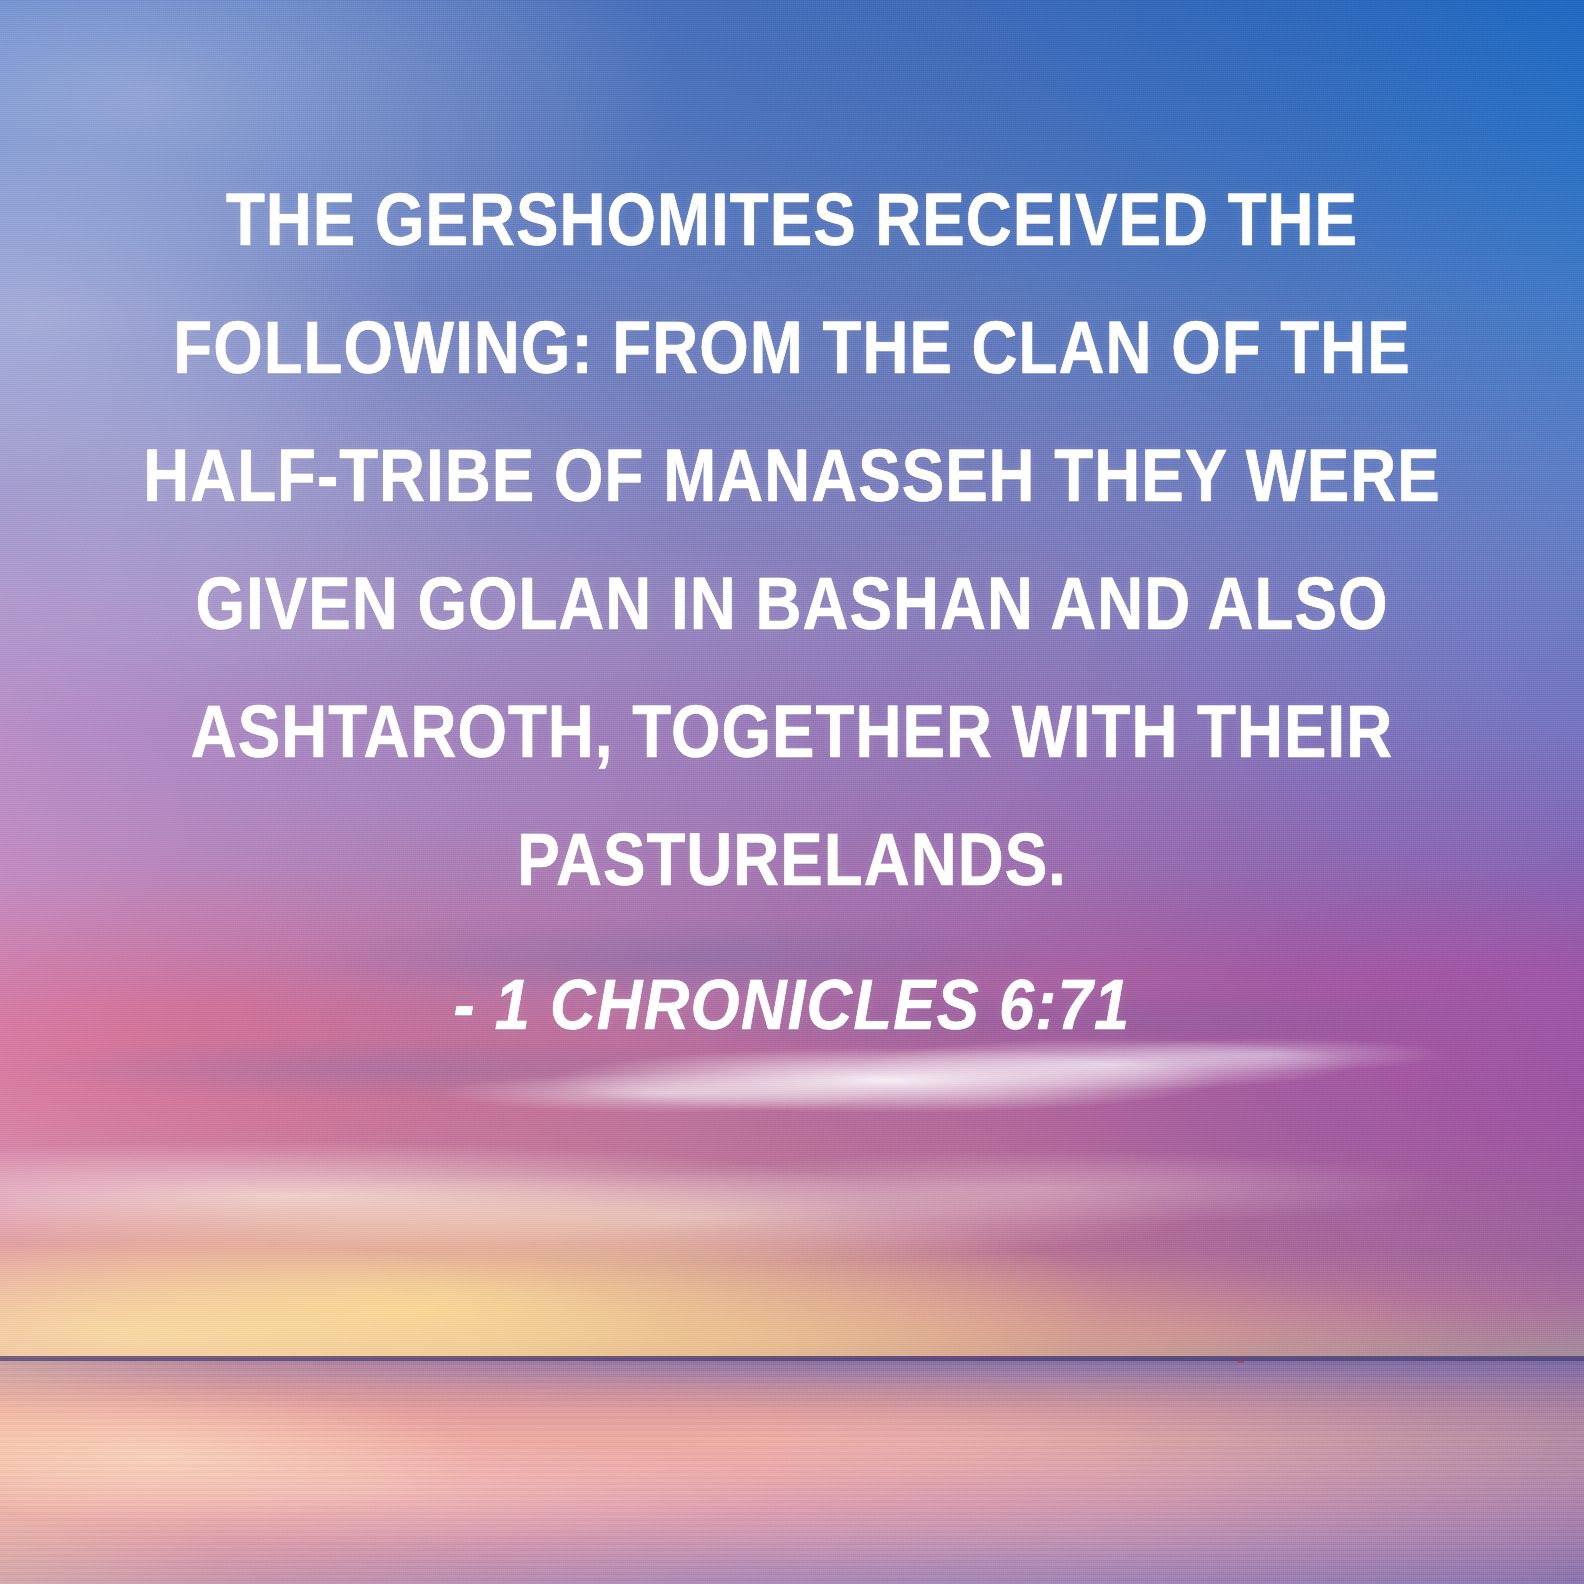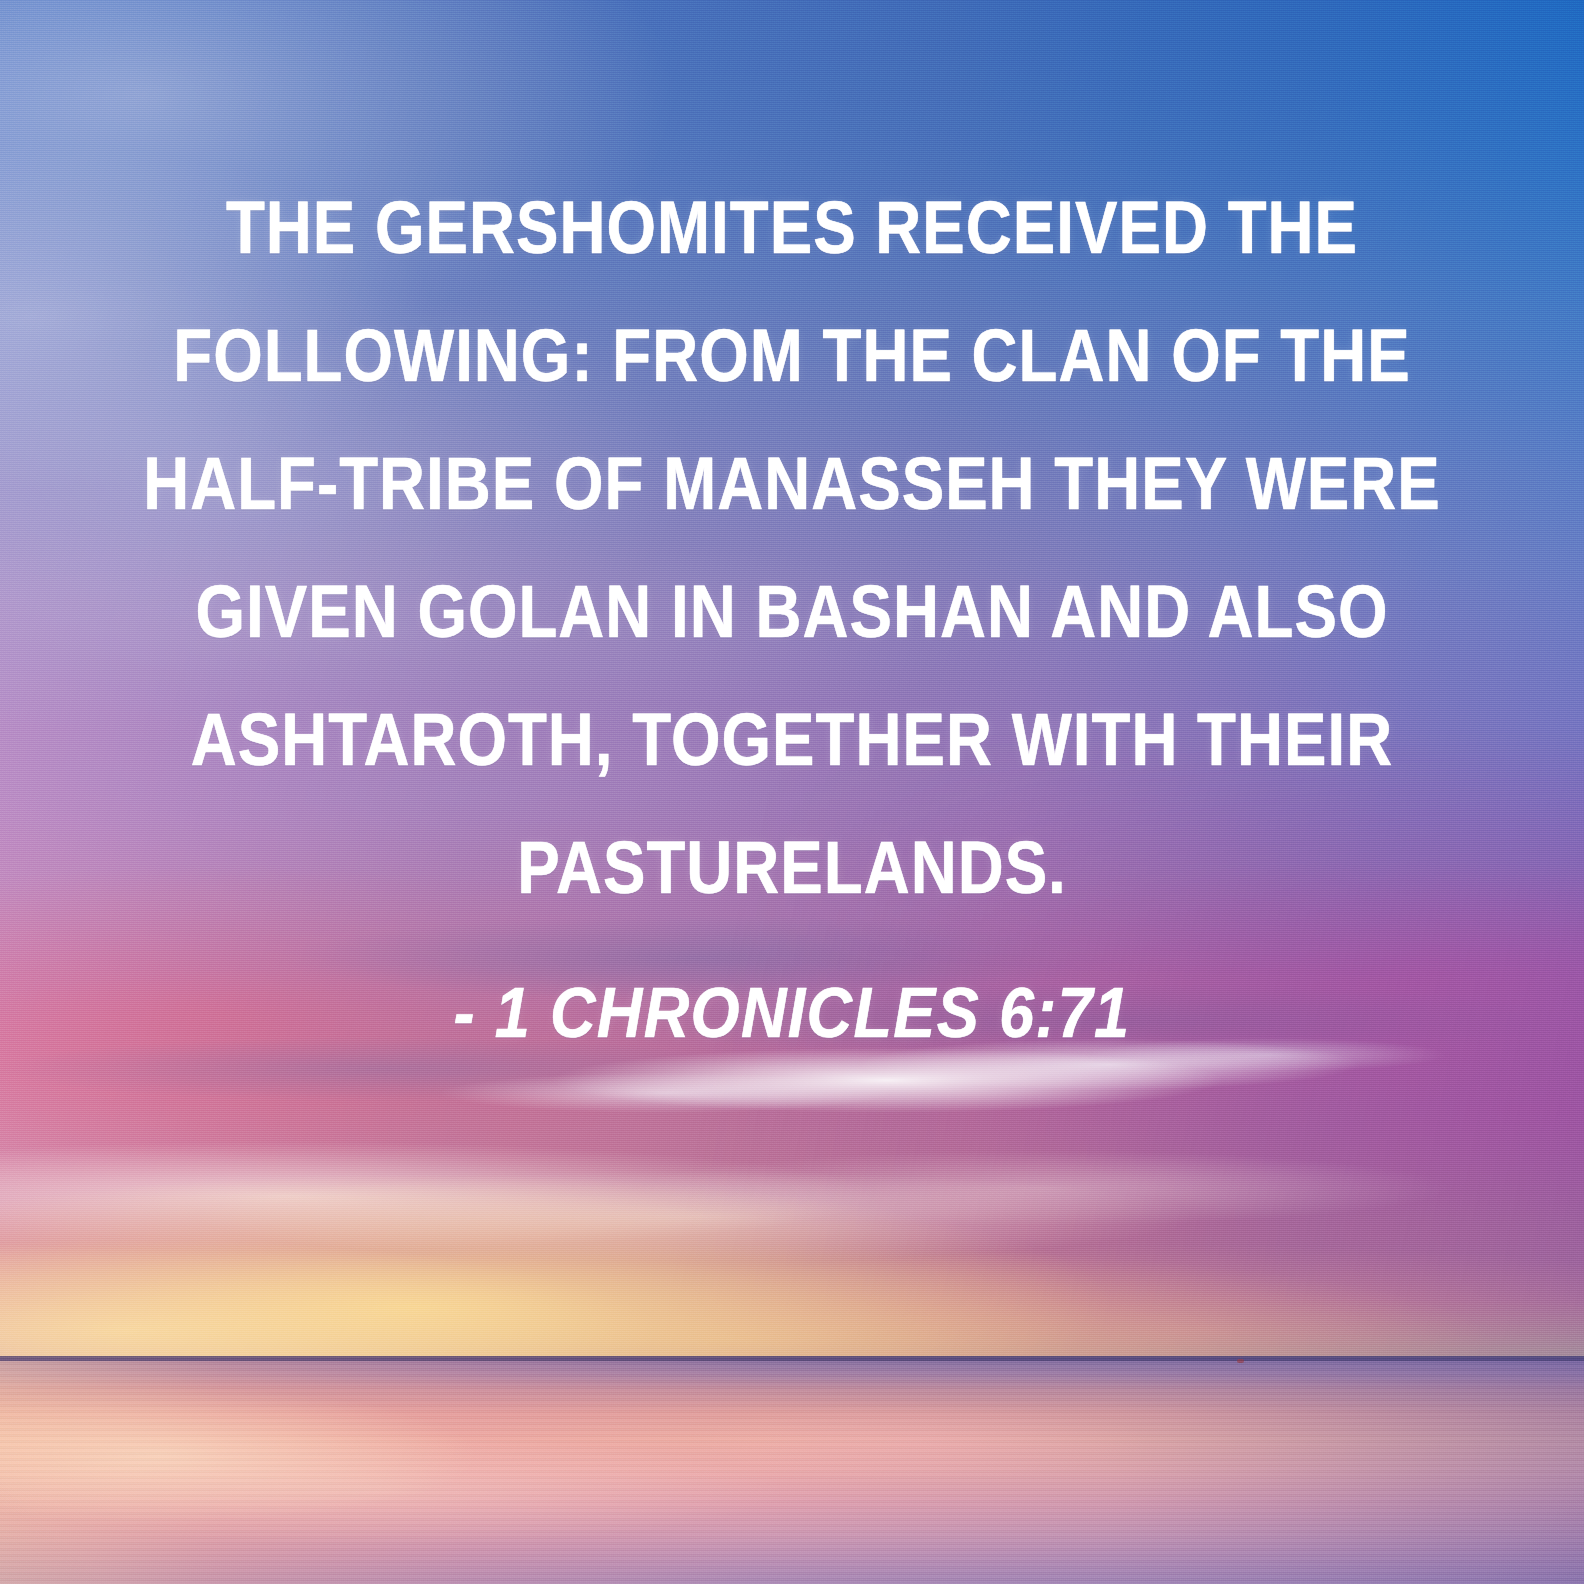--- a/index.html
+++ b/index.html
@@ -262,21 +262,21 @@
     background: radial-gradient(ellipse 115% 115% at 50% 48%,
       rgba(0,0,0,0) 58%, rgba(40,30,70,0.10) 88%, rgba(40,30,70,0.16) 100%);
   }
 
   
   #verse-overlay {
     position: absolute;
     left: 0;
     right: 0;
     top: 0;
-    padding: 12px;
+    padding: 4px;
     text-align: center;
     z-index: 20;
   }
 
   #verse-body {
     margin: 0;
     padding-top: 152px;
     color: #ffffff;
     font-family: "Liberation Sans", sans-serif;
     font-weight: 700;

